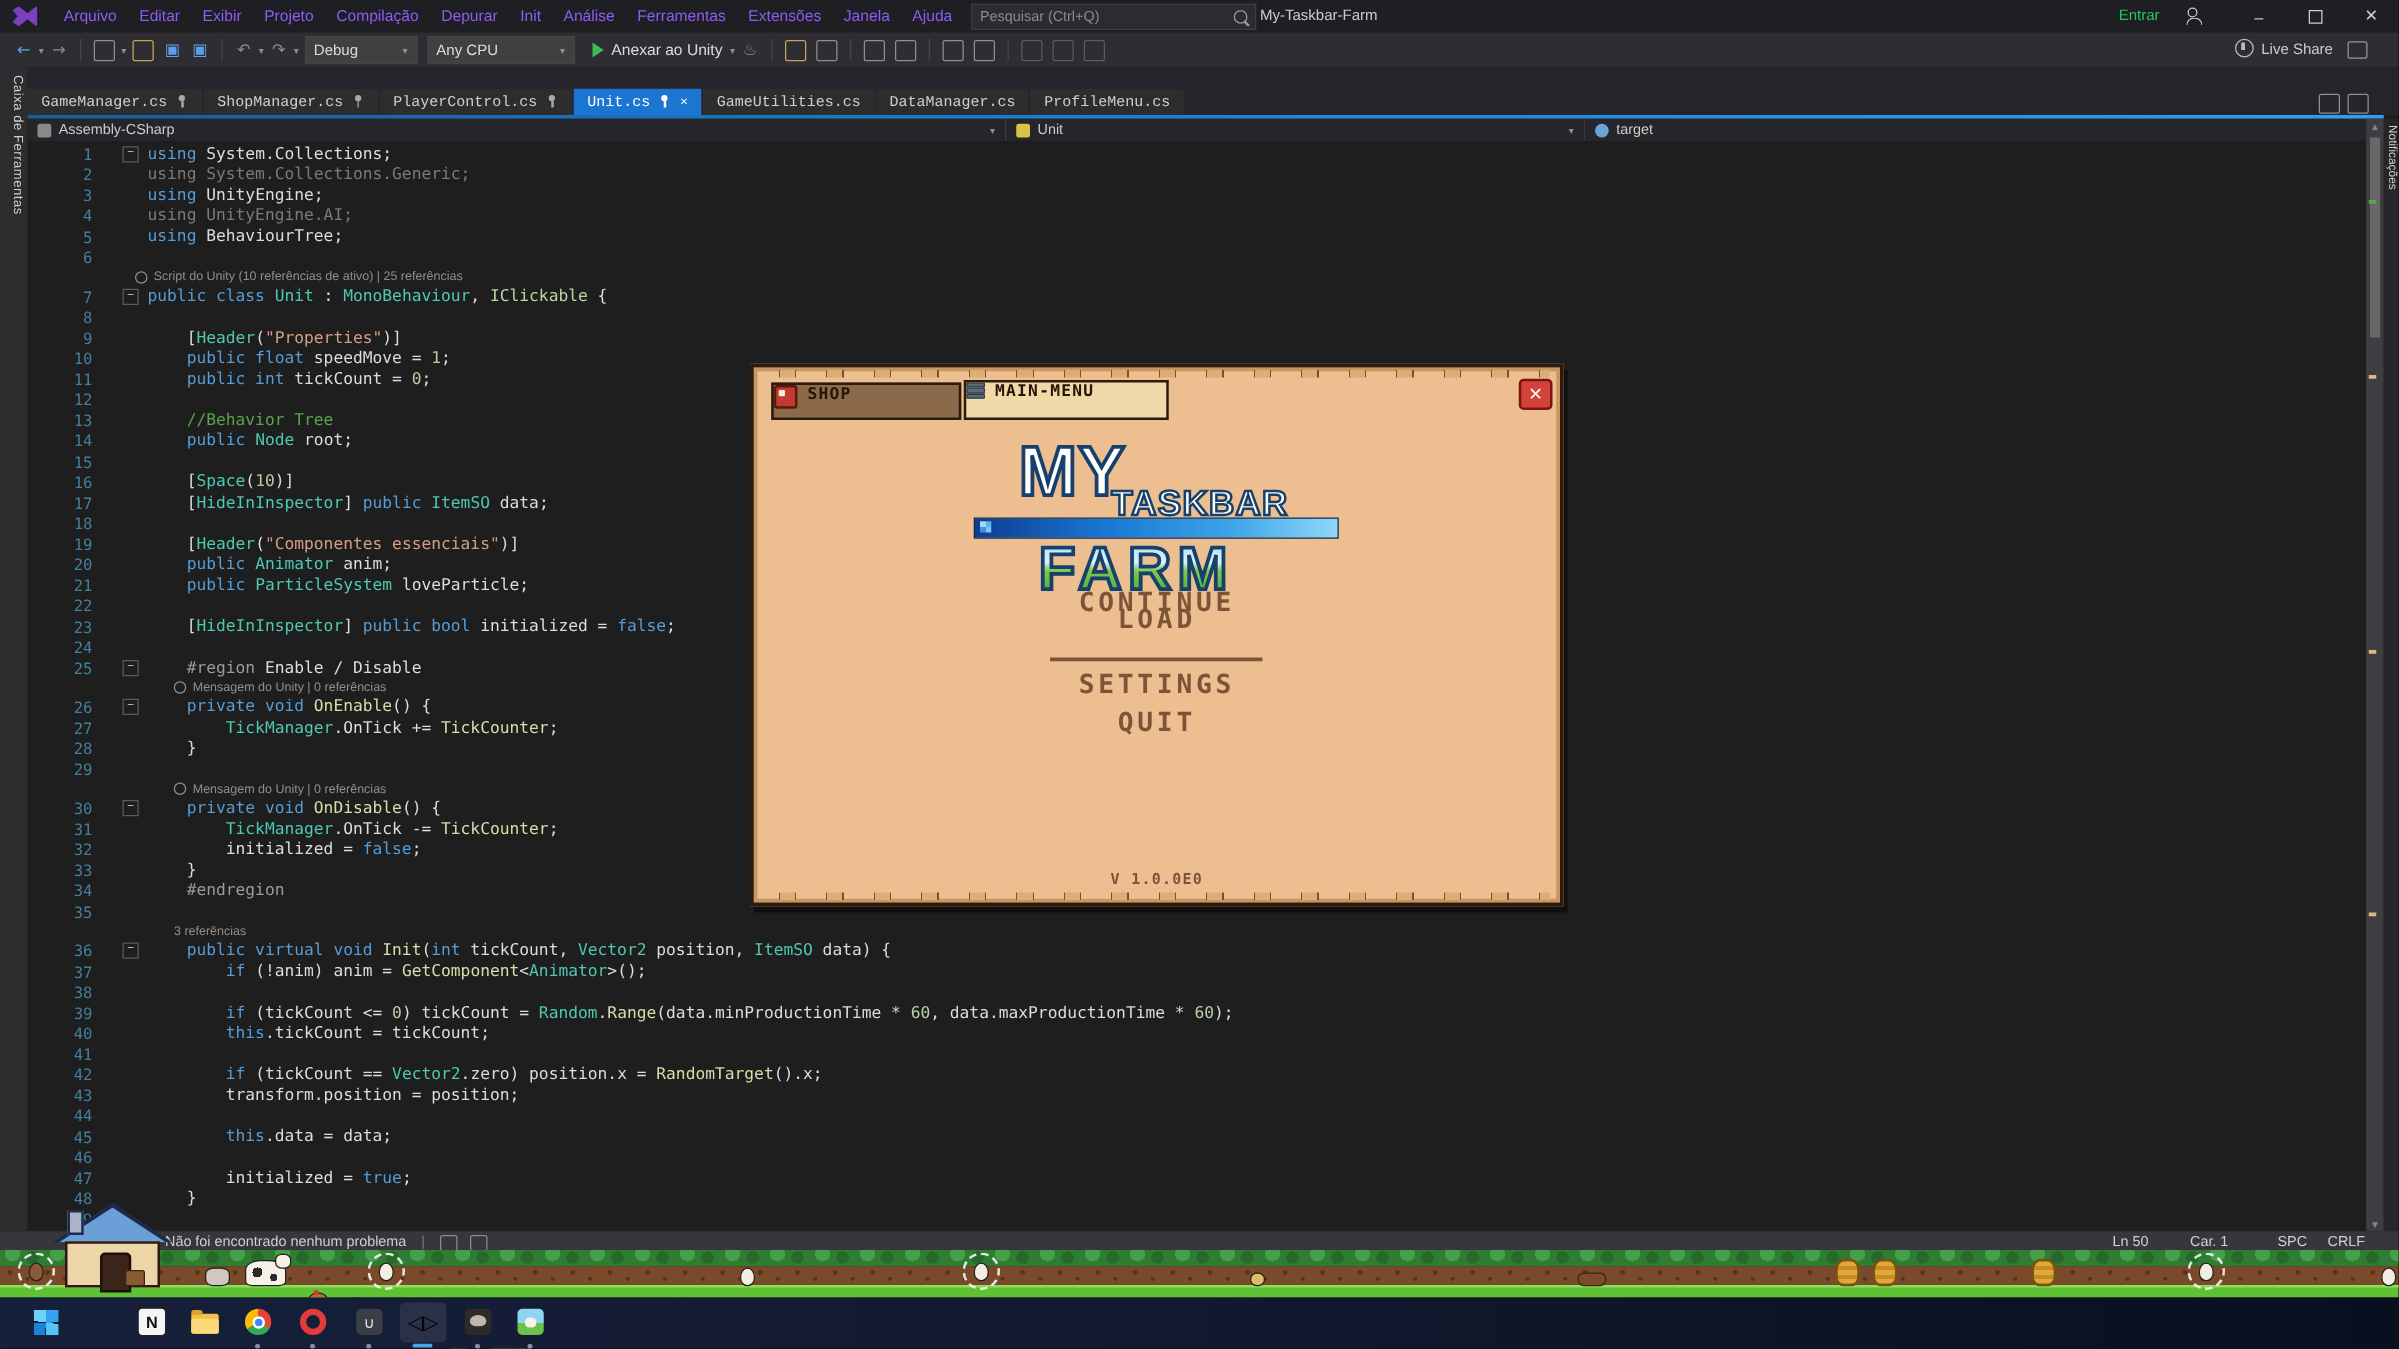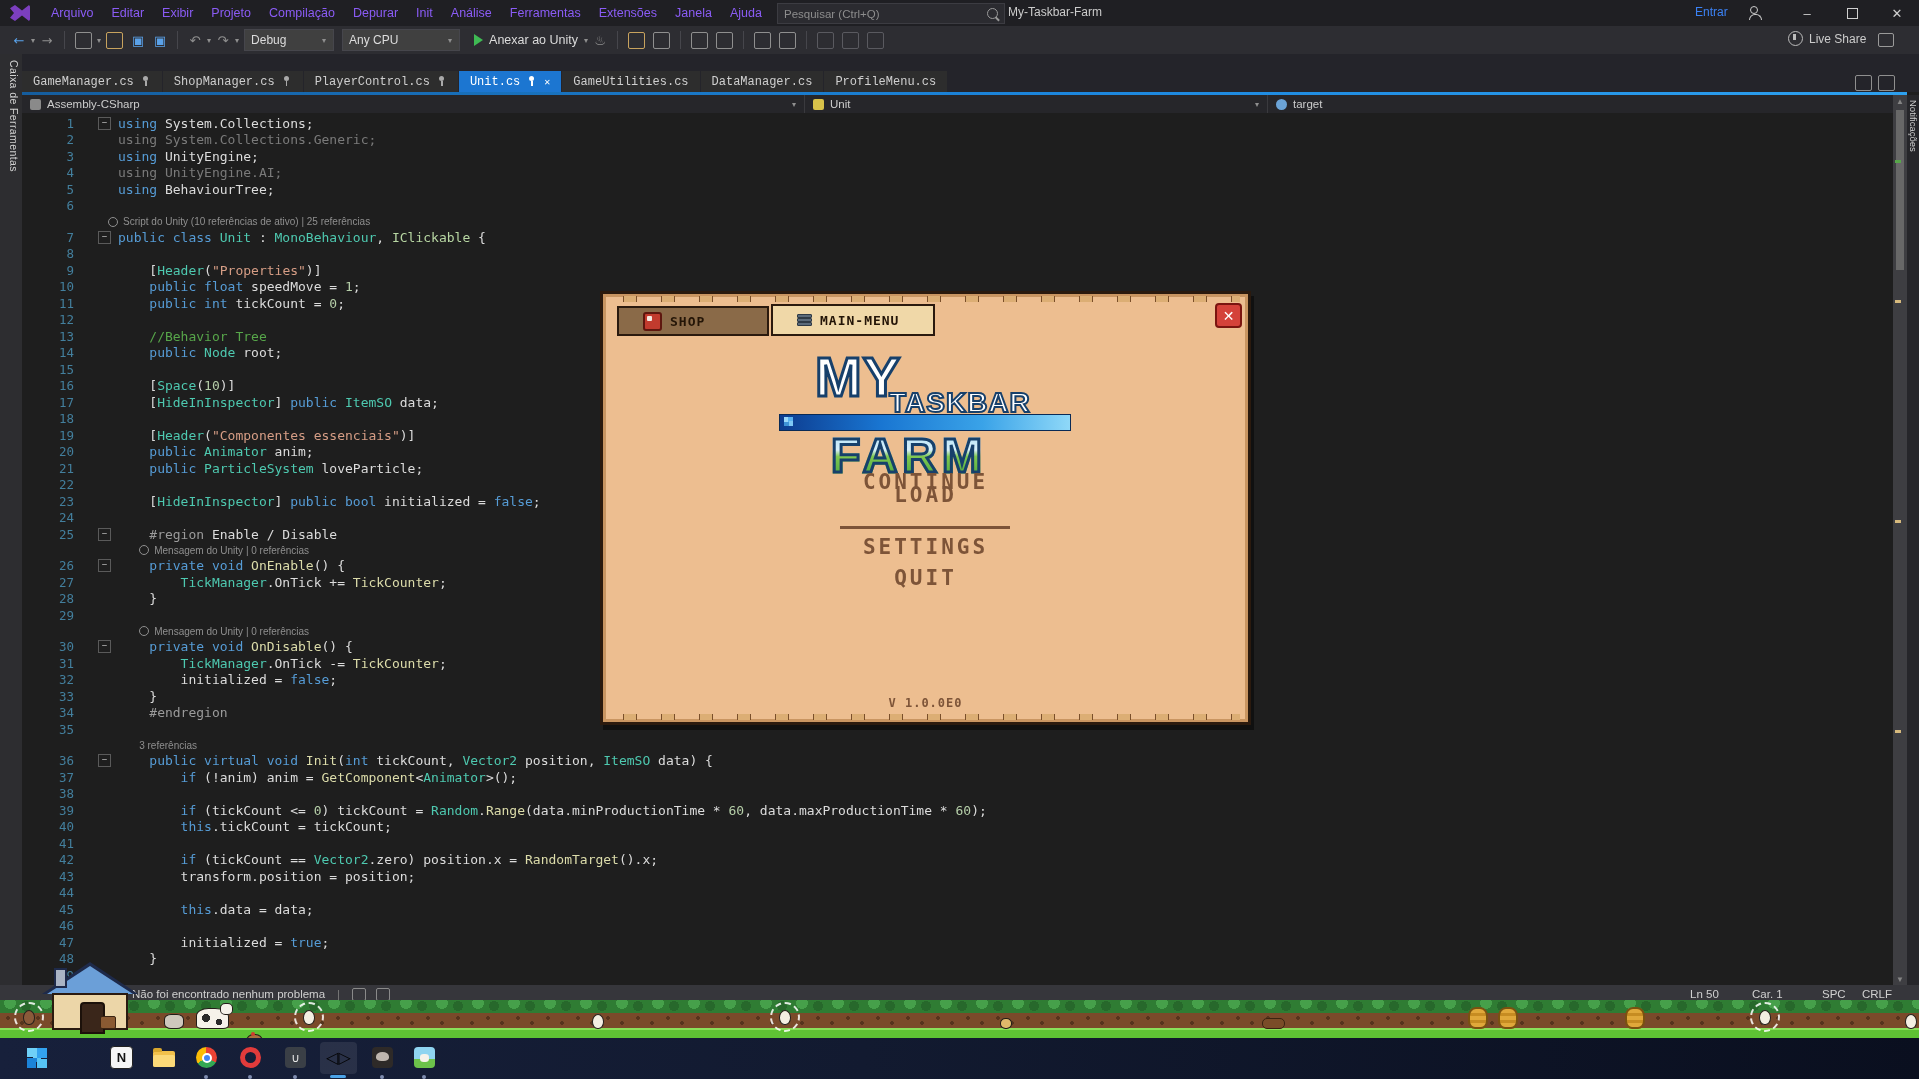--- a/index.html
+++ b/index.html
@@ -10,21 +10,21 @@
   
   #titlebar{left:0;top:0;width:1919px;height:26px;background:#1f1f23;display:flex;align-items:center;}
   #vs-logo{width:20px;height:16px;margin:0 12px 0 10px;background:#7c3fbf;
     clip-path:polygon(0 20%,25% 0,60% 35%,95% 0,100% 10%,100% 90%,95% 100%,60% 65%,25% 100%,0 80%,20% 50%);}
   .menu-item{color:#8b5cf6;font-size:12.5px;padding:4px 9px;cursor:default;}
   #searchbox{left:777px;top:3px;width:214px;height:19px;background:#2b2b30;border:1px solid #3c3c42;
     display:flex;align-items:center;justify-content:space-between;padding:0 6px;color:#8d8d8d;font-size:11.5px;}
   .mag{width:9px;height:9px;border:1.5px solid #9a9a9a;border-radius:50%;position:relative;}
   .mag::after{content:"";position:absolute;width:5px;height:1.5px;background:#9a9a9a;transform:rotate(45deg);left:7px;top:9px;}
   #doc-title{left:1008px;top:5px;color:#cccccc;font-size:12px;}
-  #signin{left:1695px;top:5px;color:#3b82f6;font-size:12px;display:flex;align-items:center;gap:21px;}
+  #signin{left:1695px;top:5px;color:#22c55e;font-size:12px;display:flex;align-items:center;gap:21px;}
   .person{width:12px;height:12px;position:relative;}
   .person::before{content:"";position:absolute;width:6px;height:6px;border-radius:50%;border:1.5px solid #cccccc;left:1px;top:0;}
   .person::after{content:"";position:absolute;width:11px;height:5px;border:1.5px solid #cccccc;border-bottom:none;border-radius:6px 6px 0 0;top:8px;}
   .winbtn{top:0;width:44px;height:26px;color:#cfcfcf;display:flex;align-items:center;justify-content:center;font-size:13px;}
   .maxbox{width:9px;height:9px;border:1px solid #cfcfcf;}
 
   
   #toolbar{left:0;top:26px;width:1919px;height:28px;background:#2d2d32;display:flex;align-items:center;padding-left:8px;box-sizing:border-box;}
   .tb-ic{width:18px;height:18px;margin:0 2px;display:flex;align-items:center;justify-content:center;font-size:13px;color:#8f8f8f;font-family:"DejaVu Sans",sans-serif;}
   .tb-ic.blue{color:#5aa1e8;}
@@ -94,22 +94,22 @@
   #statusbar{left:0;top:985px;width:1919px;height:18px;background:#36363b;display:flex;align-items:center;color:#d0d0d0;font-size:11.5px;z-index:5;}
   .st-ic{width:11px;height:11px;border:1.5px solid #b5b5b5;border-radius:2px;margin-right:7px;}
   .st-sep{color:#7a7a7a;margin:0 12px;}
   .st-dim{width:12px;height:11px;border:1.5px solid #8a8a8a;border-radius:2px;margin-right:10px;}
   .st-right{margin-left:12px;}
 
   
   #game-window{left:600px;top:291px;width:645px;height:428px;background:#edbe90;
     border:3px solid #2b1a0e;box-shadow:inset 0 0 0 3px #c99561,3px 5px 0 rgba(0,0,0,.45);z-index:50;}
   .notch{left:8px;width:629px;height:6px;background:repeating-linear-gradient(90deg,transparent 0 12px,#7a4f2a 12px 13px,#dcae74 13px 25px,#7a4f2a 25px 26px,transparent 26px 38px);}
-  .gw-tab{display:flex;align-items:center;gap:8px;border:2px solid #2b1a0e;box-sizing:border-box;
-    font-family:"DejaVu Sans Mono","Liberation Mono",monospace;font-weight:bold;color:#241507;letter-spacing:1px;padding:0 24px;}
+  .gw-tab{display:flex;align-items:flex-start;gap:8px;border:2px solid #2b1a0e;box-sizing:border-box;
+    font-family:"DejaVu Sans Mono","Liberation Mono",monospace;font-weight:bold;color:#241507;letter-spacing:1px;padding:0 0;}
   #gw-tab-shop{left:14px;top:12px;width:152px;height:30px;background:#8a6a48;font-size:13px;}
   #gw-tab-menu{left:168px;top:10px;width:164px;height:32px;background:#f0d8a8;font-size:13px;}
   .bag-ic{width:15px;height:15px;background:#c23b2e;border:2px solid #5e170f;border-radius:3px;position:relative;}
   .bag-ic::after{content:"";position:absolute;left:2px;top:2px;width:5px;height:5px;background:#f5e9e2;border-radius:1px;}
   .ham-ic{width:15px;height:13px;display:flex;flex-direction:column;justify-content:space-between;}
   .ham-ic i{height:3px;background:#5a6a7a;border:1px solid #2e3a46;border-radius:1px;}
   #gw-close{left:612px;top:9px;width:27px;height:25px;background:#d4423a;border:2px solid #7a1510;border-radius:4px;
     color:#fff;font-weight:bold;font-size:14px;display:flex;align-items:center;justify-content:center;box-sizing:border-box;}
   .logo-my{left:212px;top:50px;font-size:56px;font-weight:bold;color:#fff;-webkit-text-stroke:3px #17406b;letter-spacing:1px;}
   .logo-taskbar{left:286px;top:93px;font-size:28px;font-weight:bold;color:#fff;-webkit-text-stroke:2px #17406b;letter-spacing:1px;z-index:2;}

